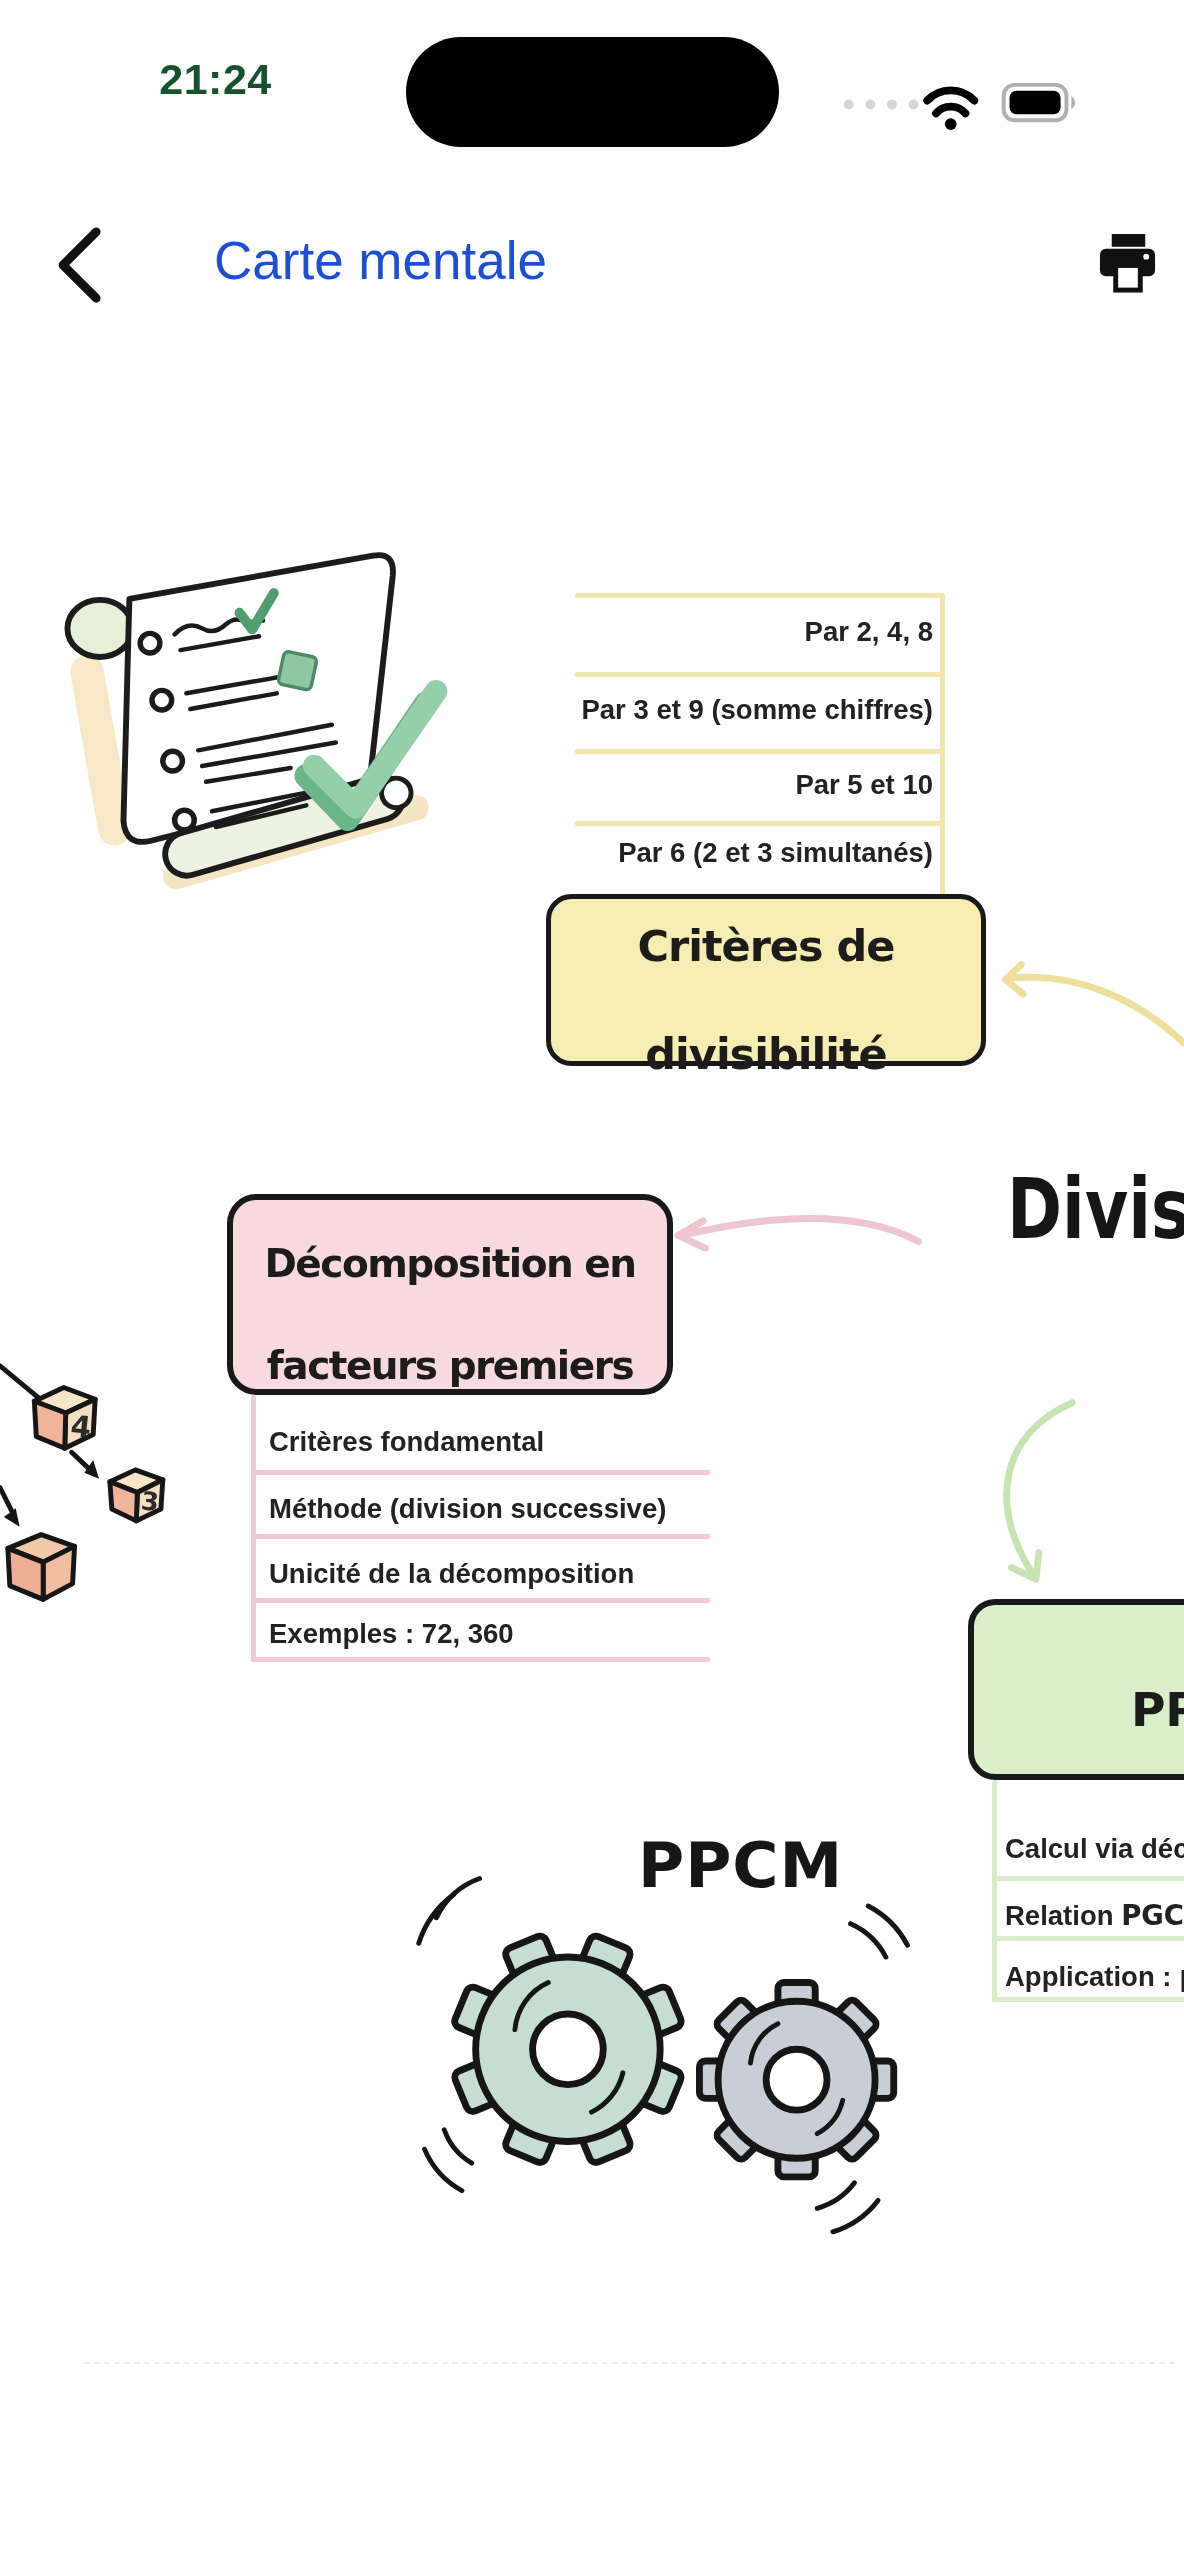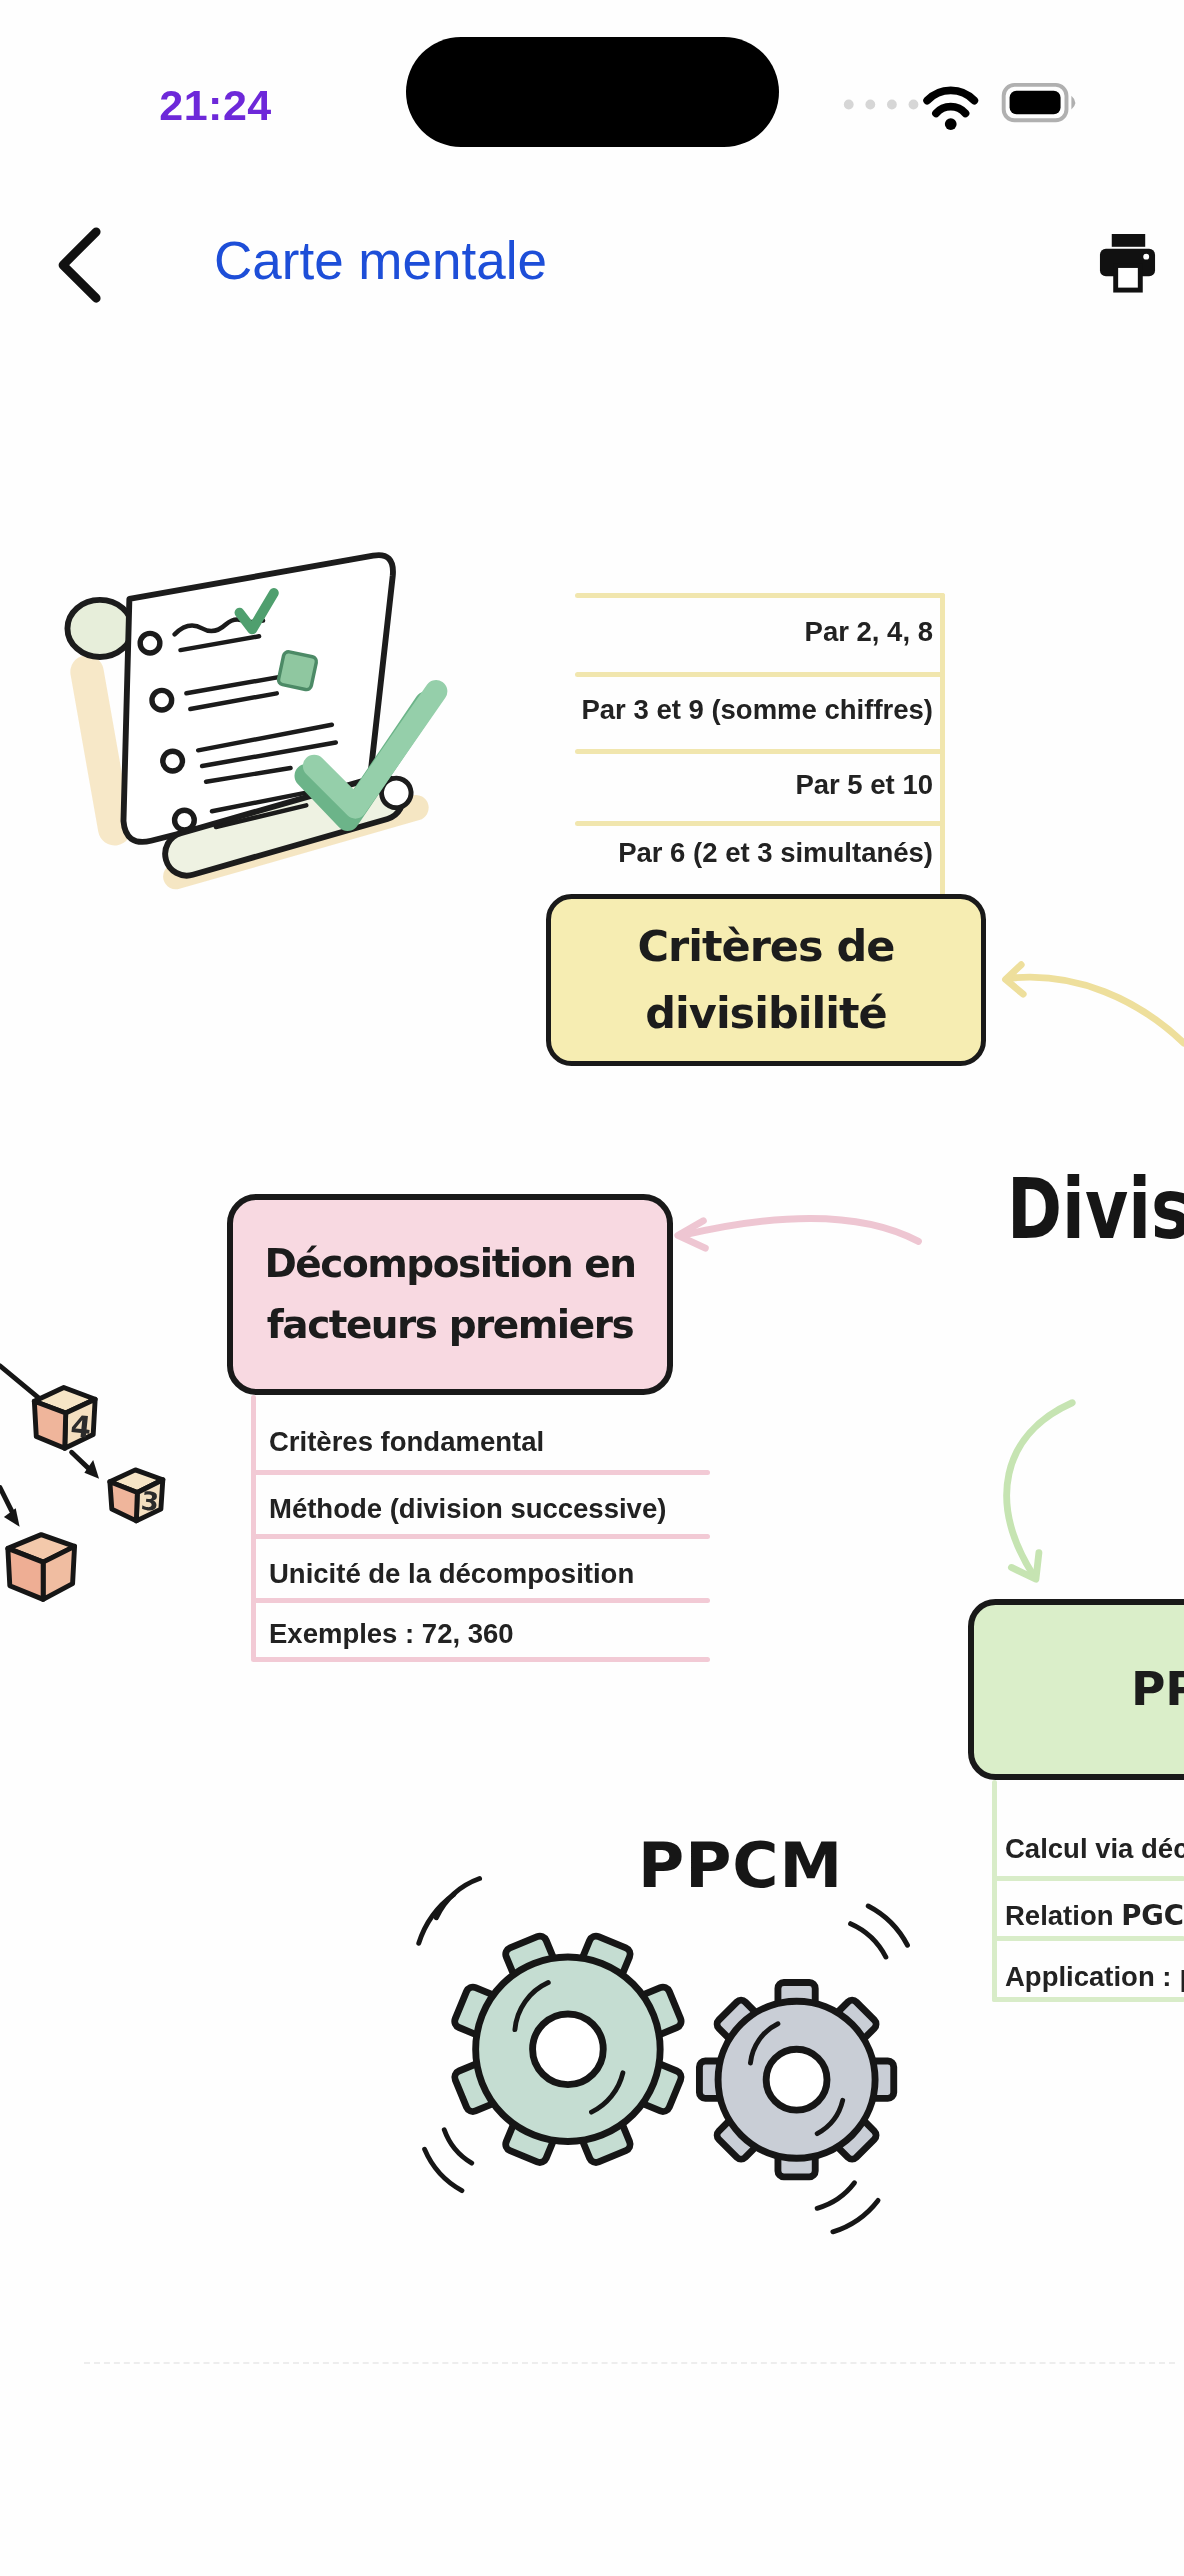--- a/index.html
+++ b/index.html
@@ -1,32 +1,32 @@
 <!DOCTYPE html>
 <html><head>
 <meta charset="utf-8">
 <style>
   html,body{margin:0;padding:0;background:#fff;}
   .screen{position:relative;width:1185px;height:2576px;background:#fefefe;overflow:hidden;
           font-family:"Liberation Sans",sans-serif;color:#111;}
   .abs{position:absolute;}
 
   
-  .time{left:144px;top:81px;width:143px;text-align:center;font-size:43px;font-weight:700;
-        letter-spacing:0.5px;color:#6d28d9;}
+  .time{left:144px;top:55px;width:143px;text-align:center;font-size:43px;font-weight:700;
+        letter-spacing:0.5px;color:#14532d;}
   .island{left:406px;top:37px;width:373px;height:110px;background:#000;border-radius:57px;}
 
   
   .nav-title{left:214px;top:230px;font-size:53px;font-weight:400;color:#1d4ed8;}
 
   
   .node{border:5.9px solid #191919;display:flex;flex-direction:column;align-items:center;
         justify-content:center;box-sizing:border-box;}
   .node-title{font-family:"DejaVu Sans",sans-serif;font-weight:700;color:#1c1c1c;line-height:1.55;
-        text-align:center;white-space:nowrap;}
+        text-align:center;white-space:nowrap;margin-top:41px;}
   .yellow-box{left:546px;top:894px;width:440px;height:172px;background:#f6edb2;border-radius:25.5px;}
   .yellow-box .node-title{font-size:43px;letter-spacing:-1px;}
   .pink-box{left:227px;top:1194px;width:446px;height:201px;background:#f8d9e1;border-radius:29.5px;border-width:6.9px;}
   .pink-box .node-title{font-size:39px;letter-spacing:-1.5px;text-align:right;}
   .green-box{left:968px;top:1599px;width:476px;height:181px;background:#daeec9;border-radius:27.5px;border-width:6.9px;}
   .green-box .node-title{font-size:47px;letter-spacing:0;}
 
   .hline,.vline{border-radius:2.9px;}
   .y-acc{background:#f1e6ae;}
   .p-acc{background:#f2cad5;}

